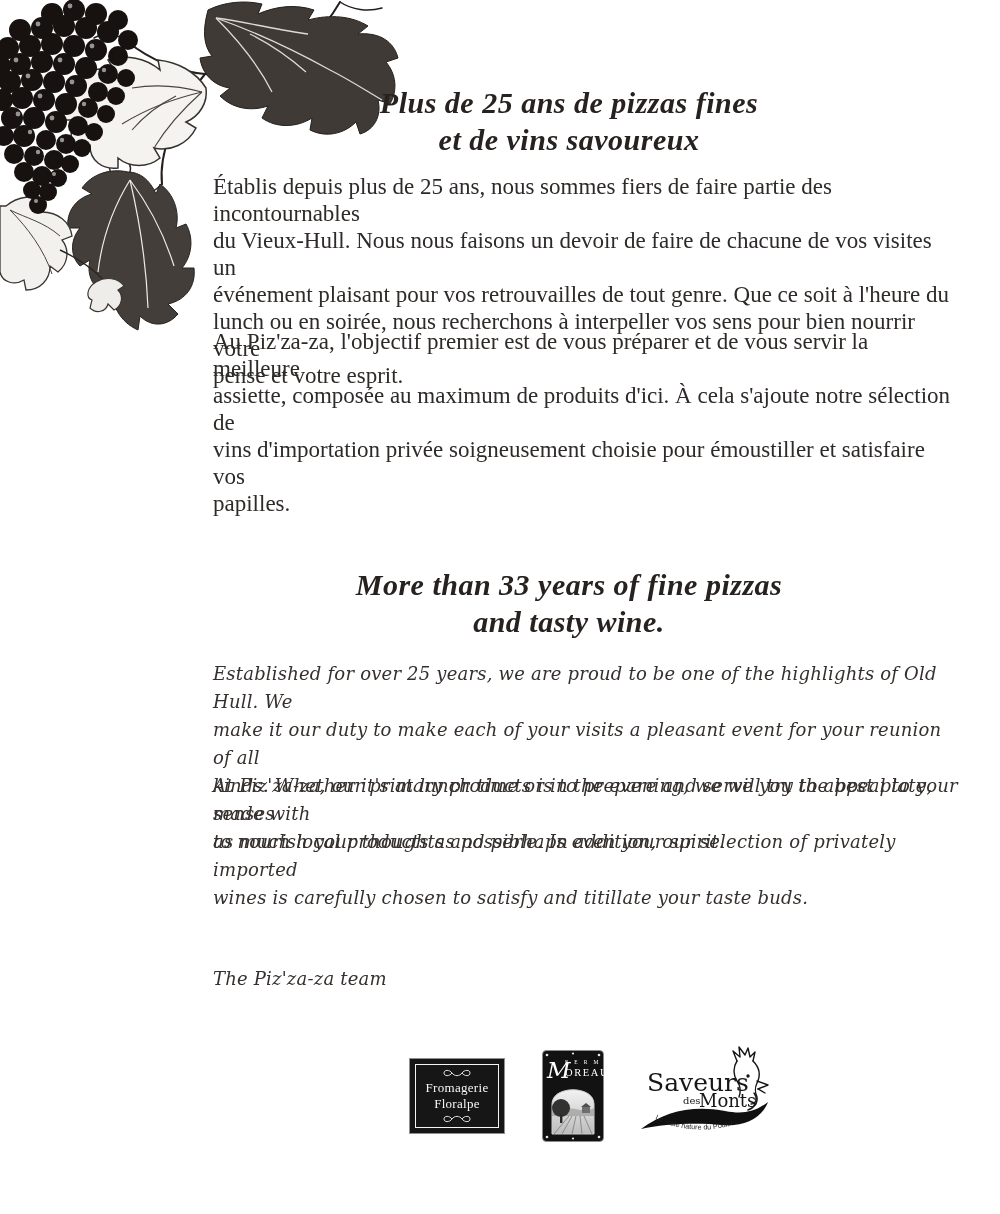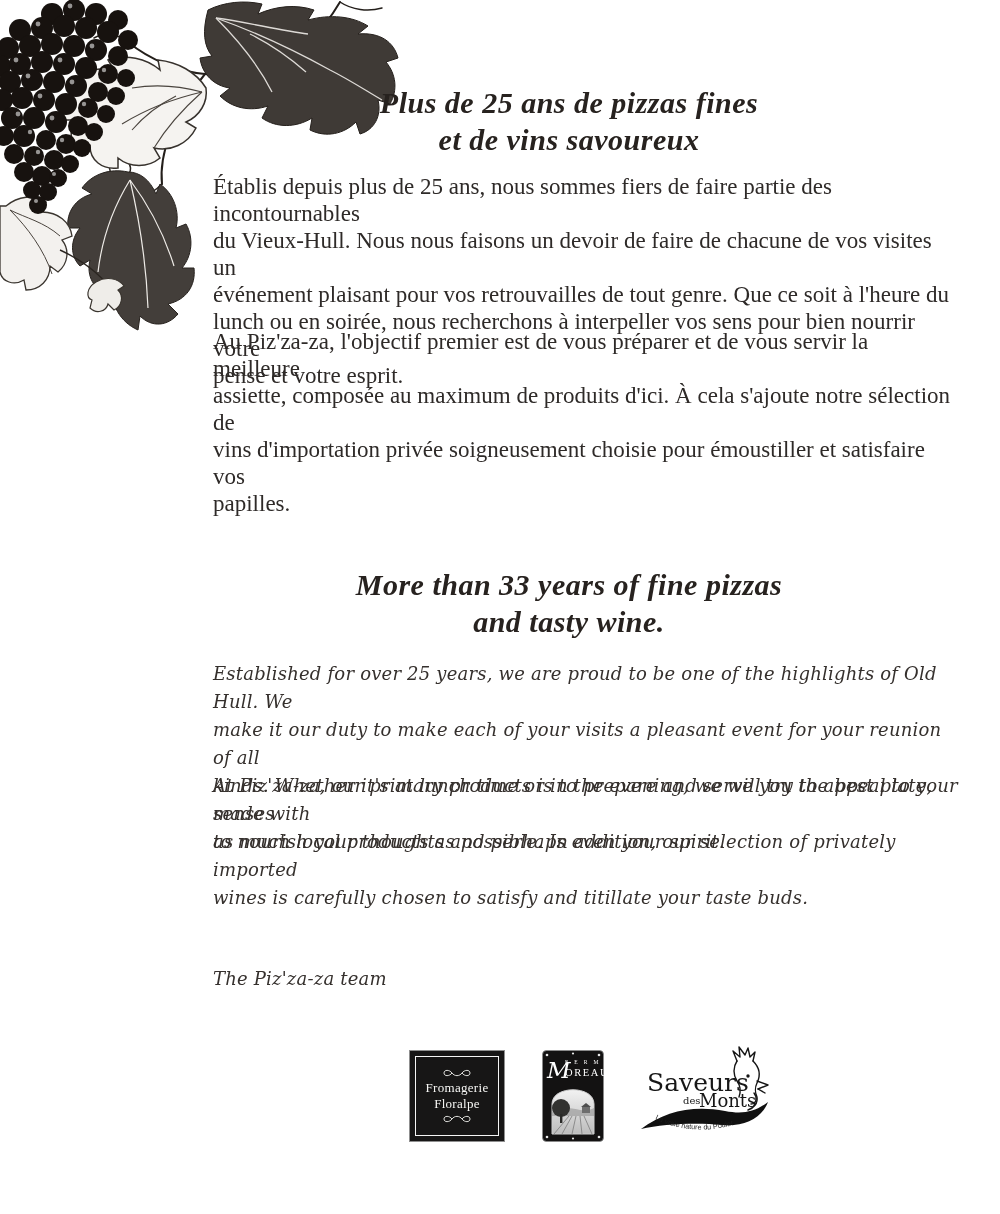--- a/index.html
+++ b/index.html
@@ -46,21 +46,21 @@
     white-space:pre-line;
   }
   .p1 { top:173px; } .p2 { top:316px;margin-top:12px; } .p3 { top:427px; } .sig-fr { top:494px; }
   .p4 { top:660px; } .p5 { top:772px; } .p6 { top:864px; } .sig-en { top:932px;margin-top:33px; }
 
   .logo-row {
     position:absolute; top:1044px; left:233px; width:712px; height:104px;
     display:flex; align-items:center; justify-content:center; gap:37px;
   }
   .logo-fromagerie {
-    width:96px; height:92px;
+    width:96px; height:76px;
     background:#171616;
     border:1px solid #8f8f8f;
     padding:5px;
   }
   .logo-fromagerie .inner {
     width:100%; height:100%;
     border:1px solid #f5f5f5;
     display:flex; flex-direction:column; align-items:center; justify-content:center;
     gap:2px;
   }

